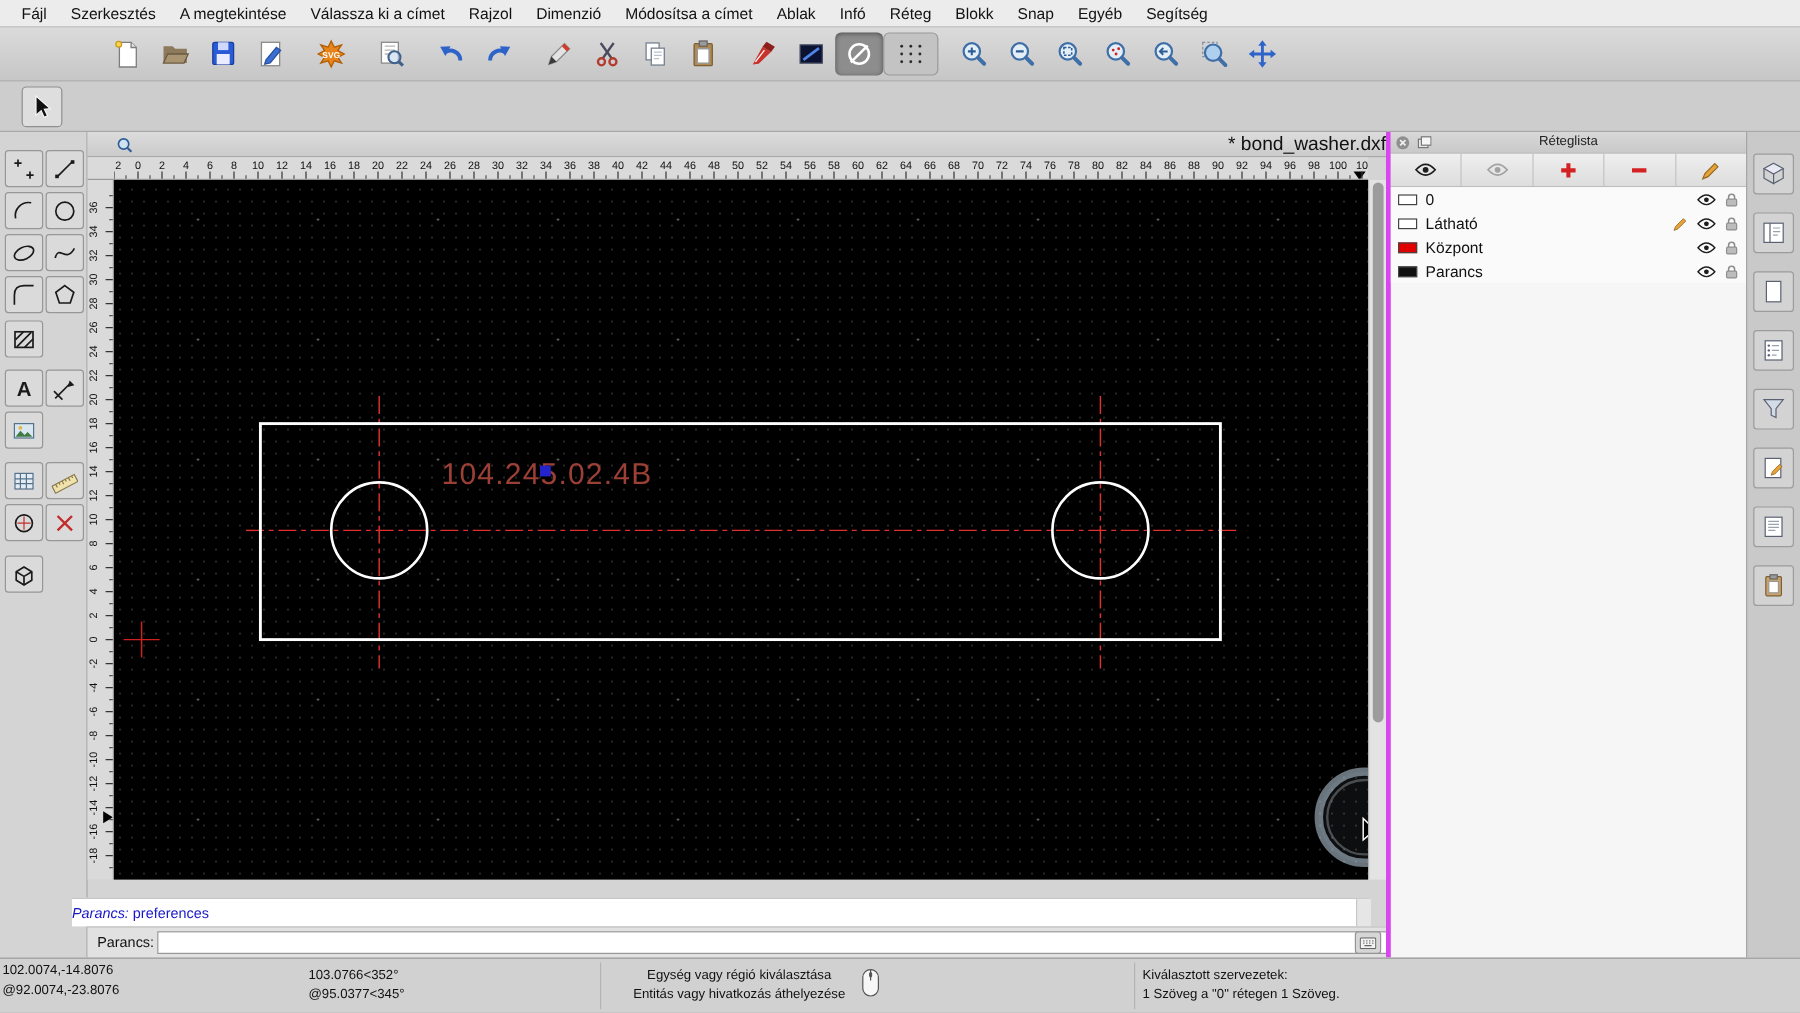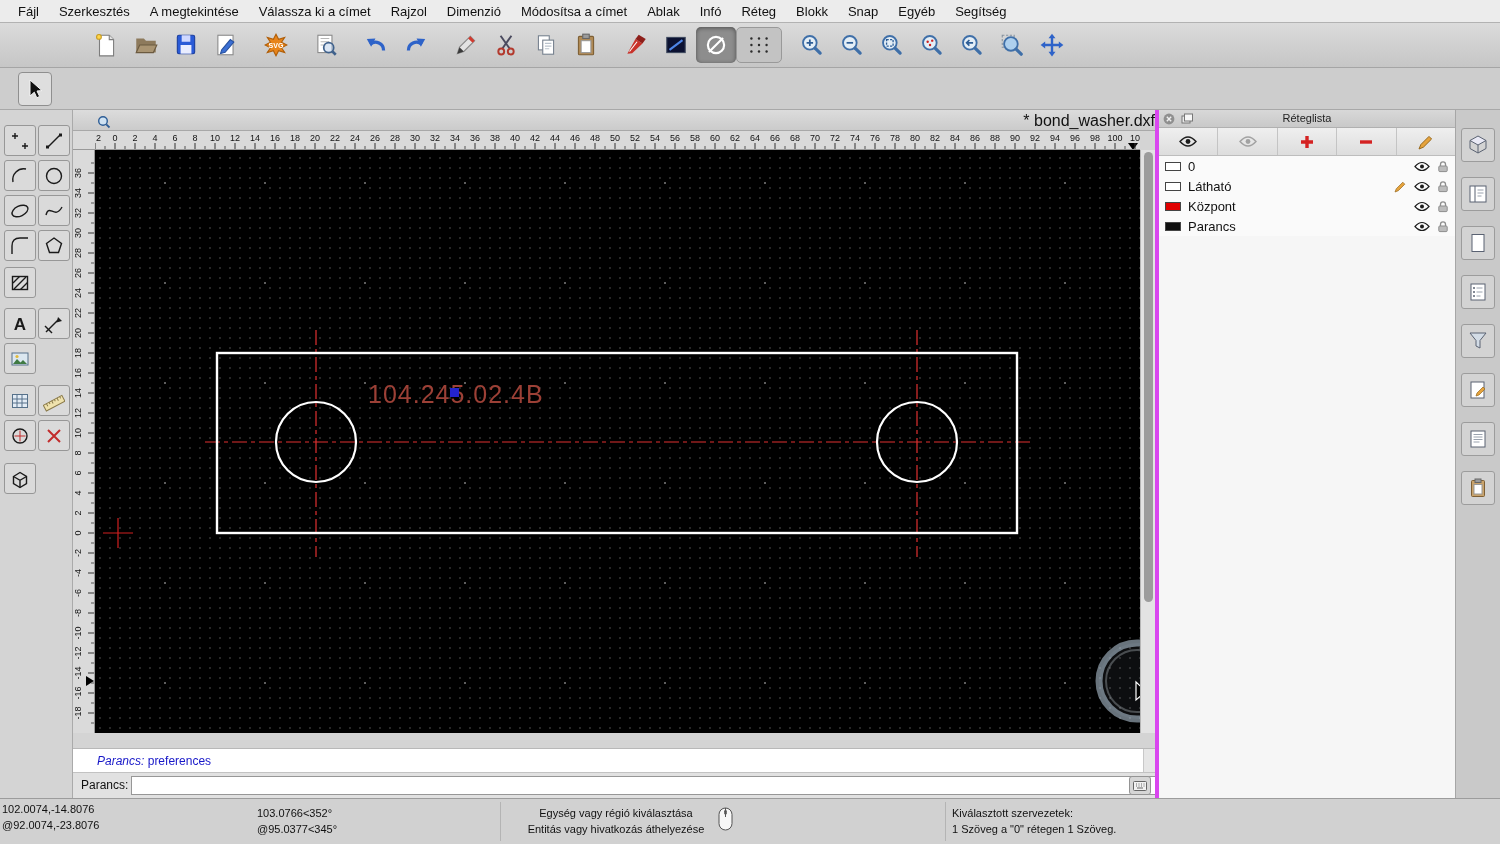--- a/index.html
+++ b/index.html
@@ -49,22 +49,22 @@
 #vthumb{position:absolute;left:3px;top:2px;width:9px;height:450px;background:#9c9c9c;border-radius:5px}
 #hscrollrow{position:absolute;left:73px;top:733px;width:1082px;height:15px;background:#e3e3e3;border-top:1px solid #b6b6b6}
 #hthumb{position:absolute;left:207px;top:3px;width:635px;height:9px;background:#9c9c9c;border-radius:5px}
 #pageind{position:absolute;right:8px;top:1px;font-size:11px;color:#222}
 .rmark-v{position:absolute;left:13px;top:526px;width:0;height:0;border-top:5px solid transparent;
          border-bottom:5px solid transparent;border-left:8px solid #000}
 .rmark-h{position:absolute;left:1033px;top:12px;width:0;height:0;border-left:5px solid transparent;
          border-right:5px solid transparent;border-top:7px solid #000}
 
 
-#chist{position:absolute;left:73px;top:748px;width:1082px;height:24px;background:#fff;border-top:1px solid #b8b8b8;
-       font-size:12px;line-height:24px;padding-left:24px;color:#1717c8}
+#chist{position:absolute;left:60px;top:748px;width:1082px;height:24px;background:#fff;border-top:1px solid #b8b8b8;
+       font-size:12px;line-height:24px;padding-left:0;color:#1717c8}
 #chist .lbl{font-style:italic}
 #chistsb{position:absolute;right:0;top:0;width:12px;height:23px;background:#e6e6e6;border-left:1px solid #c8c8c8}
 #cprompt{position:absolute;left:73px;top:772px;width:1082px;height:26px;background:#e1e1e1;border-top:1px solid #c2c2c2}
 #cprompt .lbl{position:absolute;left:8px;top:5px;font-size:12px;color:#111}
 #cmdinput{position:absolute;left:58px;top:3px;width:1062px;height:19px;border:1px solid #979797;background:#fff;
           font-size:12px;font-family:"Liberation Sans",sans-serif;padding:0 4px}
 #kbdbtn{position:absolute;right:4px;top:3px;width:22px;height:19px;background:#d6d6d6;border:1px solid #949494;
         border-radius:3px;display:flex;align-items:center;justify-content:center}
 
 

